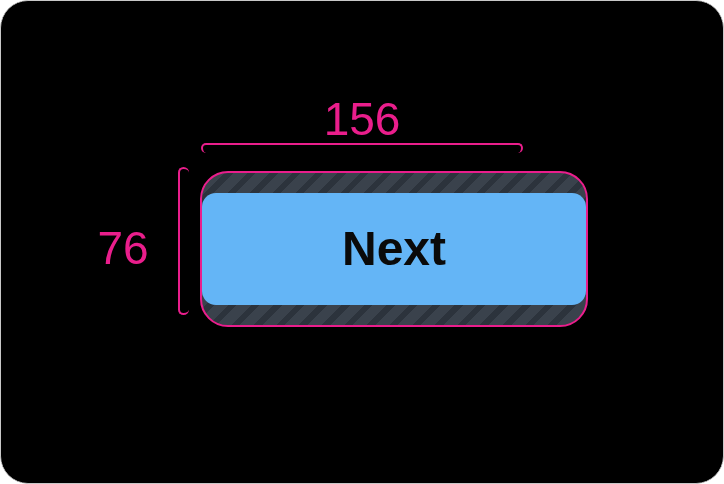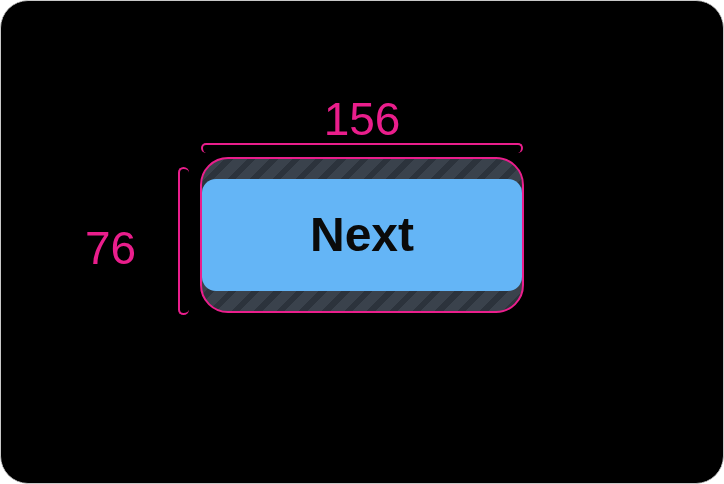--- a/index.html
+++ b/index.html
@@ -25,21 +25,21 @@
   .dim-width {
     left: 199px;
     top: 95px;
     width: 324px;
     text-align: center;
   }
   .dim-height {
     left: 84px;
     top: 224px;
     width: 76px;
-    text-align: left;
+    text-align: center;
   }
 
   
   .bracket-h {
     position: absolute;
     left: 200px;
     top: 142px;
     width: 322px;
     height: 10px;
     border-top: 2px solid var(--pink, #ea1e8c);
@@ -56,22 +56,22 @@
     height: 148px;
     border-left: 2px solid var(--pink, #ea1e8c);
     border-top: 2px solid var(--pink, #ea1e8c);
     border-bottom: 2px solid var(--pink, #ea1e8c);
   }
 
   
   .touch-target {
     position: absolute;
     left: 199px;
-    top: 156px;
-    width: 324px;
+    top: 170px;
+    width: 388px;
     height: 156px;
     border: 2px solid var(--pink, #ea1e8c);
     background: repeating-linear-gradient(
       135deg,
       var(--hatch-stripe, #2c333c) 0 6px,
       var(--hatch-base, #3a424c) 6px 16px
     );
   }
 
   .next-button {

